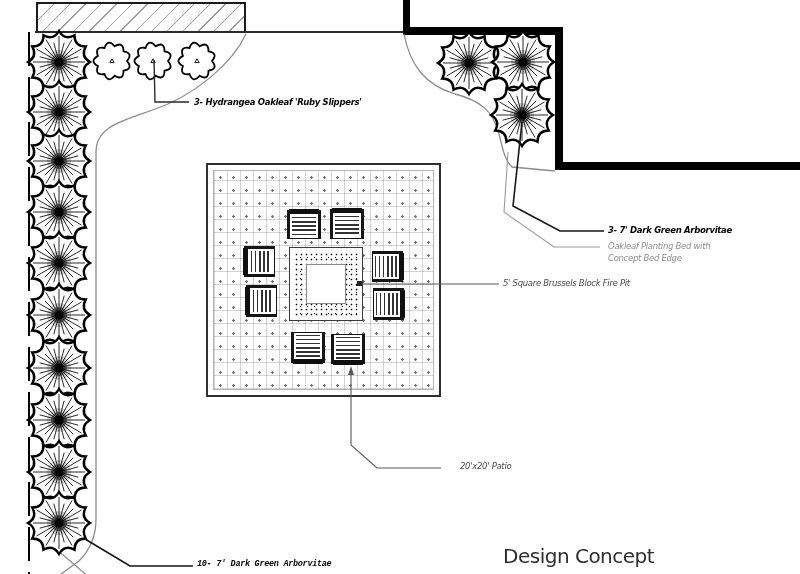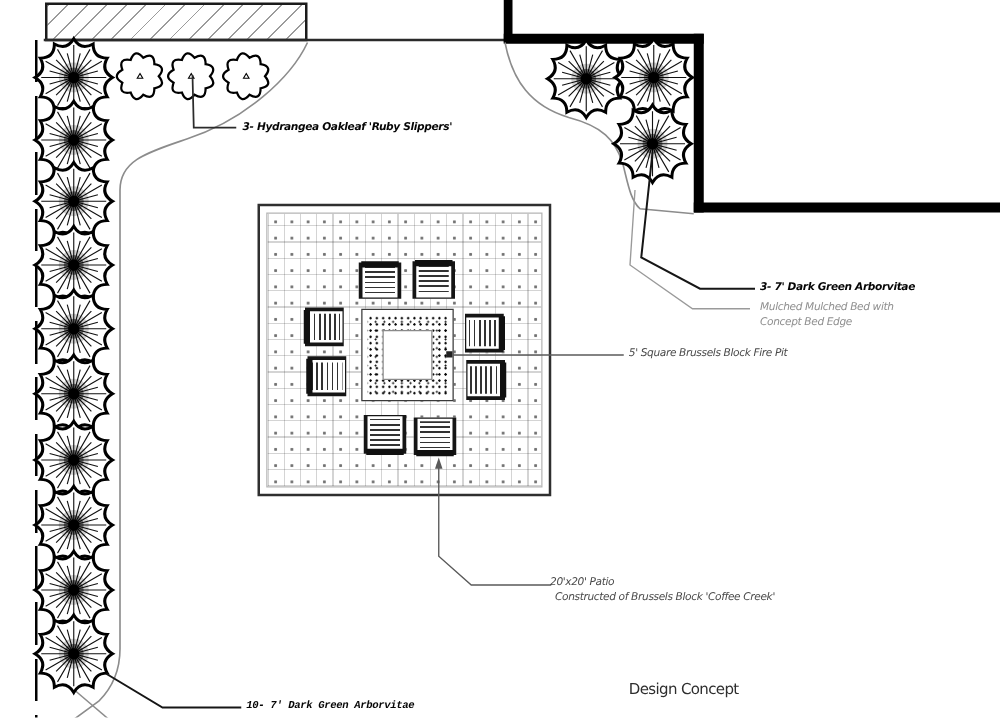--- a/index.html
+++ b/index.html
@@ -72,21 +72,21 @@
   .chair.back-bottom::after{left:-1px;right:-1px;bottom:-2px;height:5px;}
   .chair.back-left::after{top:-1px;bottom:-1px;left:-2px;width:5px;}
   .chair.back-right::after{top:-1px;bottom:-1px;right:-2px;width:5px;}
 
   
   .note{position:absolute;font-size:8.5px;line-height:11px;font-style:italic;
         letter-spacing:-0.3px;color:#4a4a4a;white-space:nowrap;}
   .note.bold{font-weight:700;color:#060606;}
   .note.muted{color:#8f8f8f;}
   .title{
-    position:absolute;left:503px;top:544px;font-size:12px;letter-spacing:-0.5px;
+    position:absolute;left:503px;top:544px;font-size:20px;letter-spacing:-0.5px;
     color:#2e2e2e;white-space:nowrap;font-family:"DejaVu Sans",sans-serif;
   }
 
   svg.overlay{position:absolute;left:0;top:0;}
 </style>
 </head>
 <body>
 
 <div id="plan">
 
@@ -175,22 +175,21 @@
     <path d="M508,152 L504,212 L554,247 L600,247" fill="none" stroke="#9a9a9a" stroke-width="1.1"></path>
     <rect x="357" y="281" width="5" height="5" fill="#222"></rect>
     <path d="M362,284 L499,284" fill="none" stroke="#5a5a5a" stroke-width="1.1"></path>
     <path d="M351,371 L351,445 L377,468 L441,468" fill="none" stroke="#5a5a5a" stroke-width="1.1"></path>
     <path d="M351,366 L348,375 L354,375 Z" fill="#5a5a5a"></path>
     <path d="M85,539 L130,566 L193,566" fill="none" stroke="#161616" stroke-width="1.6"></path>
   </svg>
 
   <div class="note bold" style="left:194px;top:97px;">3- Hydrangea Oakleaf 'Ruby Slippers'</div>
   <div class="note bold" style="left:608px;top:225px;text-align:center;">3- 7' Dark Green Arborvitae</div>
-  <div class="note muted" style="left:608px;top:241px;">Mulched Mulched Bed with</div>
+  <div class="note muted" style="left:608px;top:241px;">Oakleaf Planting Bed with</div>
   <div class="note muted" style="left:608px;top:253px;">Concept Bed Edge</div>
   <div class="note" style="left:503px;top:278px;">5' Square Brussels Block Fire Pit</div>
-  <div class="note" style="left:440px;top:461px;">20'x20' Patio</div>
-  <div class="note" style="left:444px;top:473px;">Constructed of Brussels Block 'Coffee Creek'</div>
+  <div class="note" style="left:460px;top:461px;">20'x20' Patio</div>
   <div class="note bold" style="left:197px;top:559px;font-family:Liberation Mono, monospace;">10- 7' Dark Green Arborvitae</div>
 
   <div class="title">Design Concept</div>
 
 </div>
 
 </body></html>

